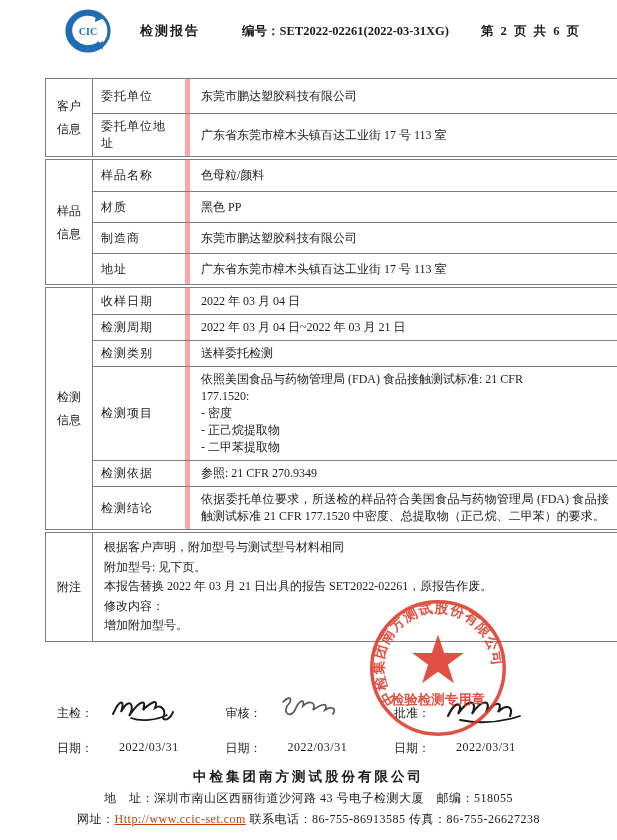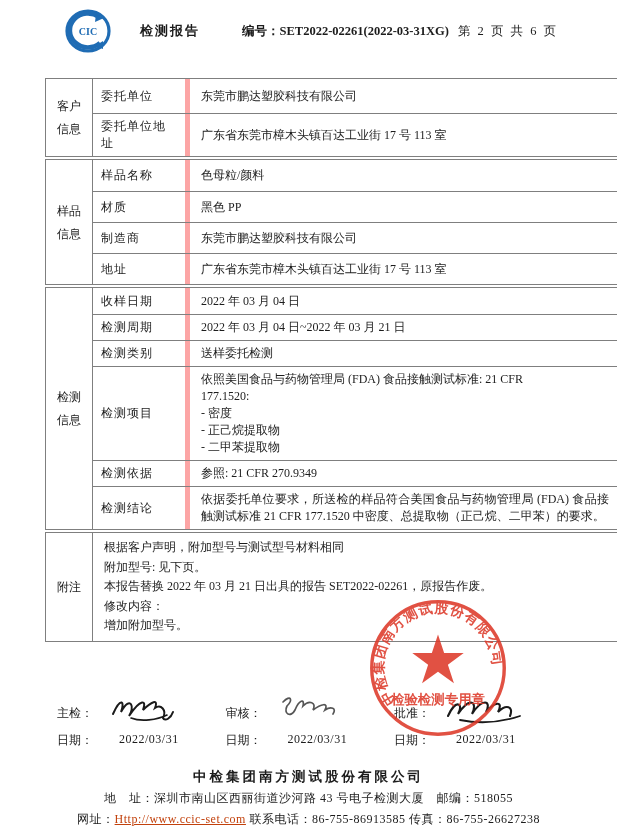--- a/index.html
+++ b/index.html
@@ -14,21 +14,21 @@
   }
 
   
   .header {
     position: absolute; left: 0; top: 6px; width: 617px; height: 50px;
     display: flex; align-items: center;
   }
   .logo { margin-left: 60px; width: 56px; height: 46px; flex: 0 0 auto; }
   .report-title { font-weight: bold; font-size: 13px; margin-left: 24px; letter-spacing: 2px; }
   .report-no { font-weight: bold; font-size: 12.5px; margin-left: 42px; white-space: nowrap; }
-  .page-info { font-weight: normal; font-size: 12.5px; margin-left: auto; margin-right: 59px; white-space: nowrap; letter-spacing: 2px; }
+  .page-info { font-weight: bold; font-size: 12.5px; margin-left: auto; margin-right: 36px; white-space: nowrap; letter-spacing: 2px; }
 
   
   .doc-table { position: absolute; left: 45px; top: 78px; width: 576px; }
   .section {
     display: flex; border: 1px solid #7f7f7f; margin-bottom: 2px;
     background: #fff;
   }
   .group-cell {
     width: 47px; flex: 0 0 auto;
     border-right: 1px solid #7f7f7f;
@@ -61,21 +61,21 @@
     position: absolute; left: 366px; top: 596px; width: 144px; height: 144px;
     opacity: 0.88; pointer-events: none;
   }
 
   
   .sig-block { position: absolute; left: 57px; top: 688px; width: 506px; }
   .sig-row { display: flex; align-items: flex-end; height: 40px; }
   .sig-col { display: flex; align-items: flex-end; width: 33.3%; }
   .sig-label { white-space: nowrap; padding-bottom: 6px; }
   .sig-img { margin-left: 8px; }
-  .date-row { display: flex; margin-top: 4px; }
+  .date-row { display: flex; margin-top: 12px; }
   .date-col { width: 33.3%; display: flex; }
   .date-value { margin-left: 26px; letter-spacing: 0.5px; }
 
   
   .footer { position: absolute; left: 0; top: 768px; width: 617px; text-align: center; }
   .footer-company { font-weight: bold; font-size: 13.5px; letter-spacing: 3px; }
   .footer-line { margin-top: 4px; font-size: 12px; letter-spacing: 0.5px; }
   .footer-link { color: #c2410c; text-decoration: underline; font-family: "Liberation Serif", serif; }
 </style>
 </head>

